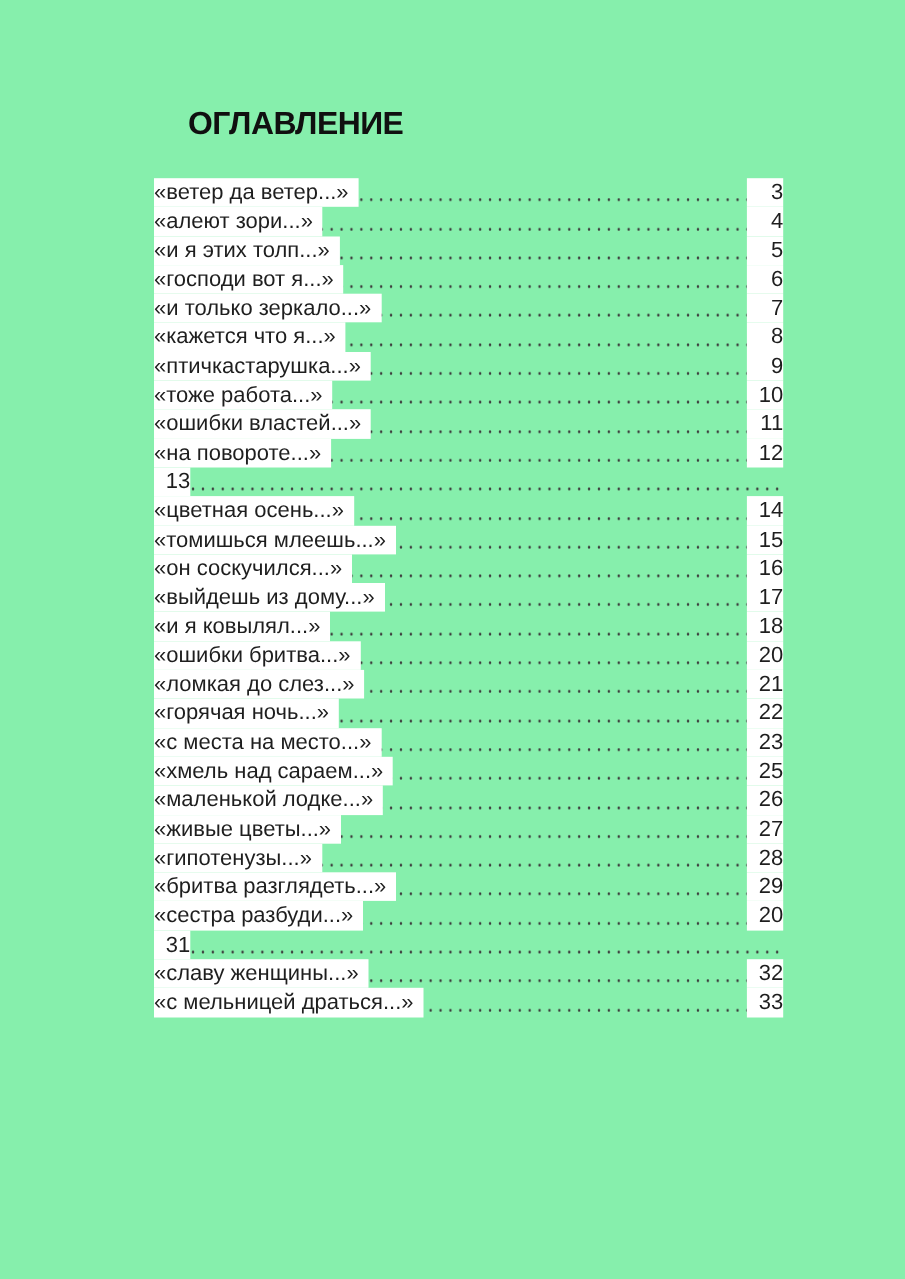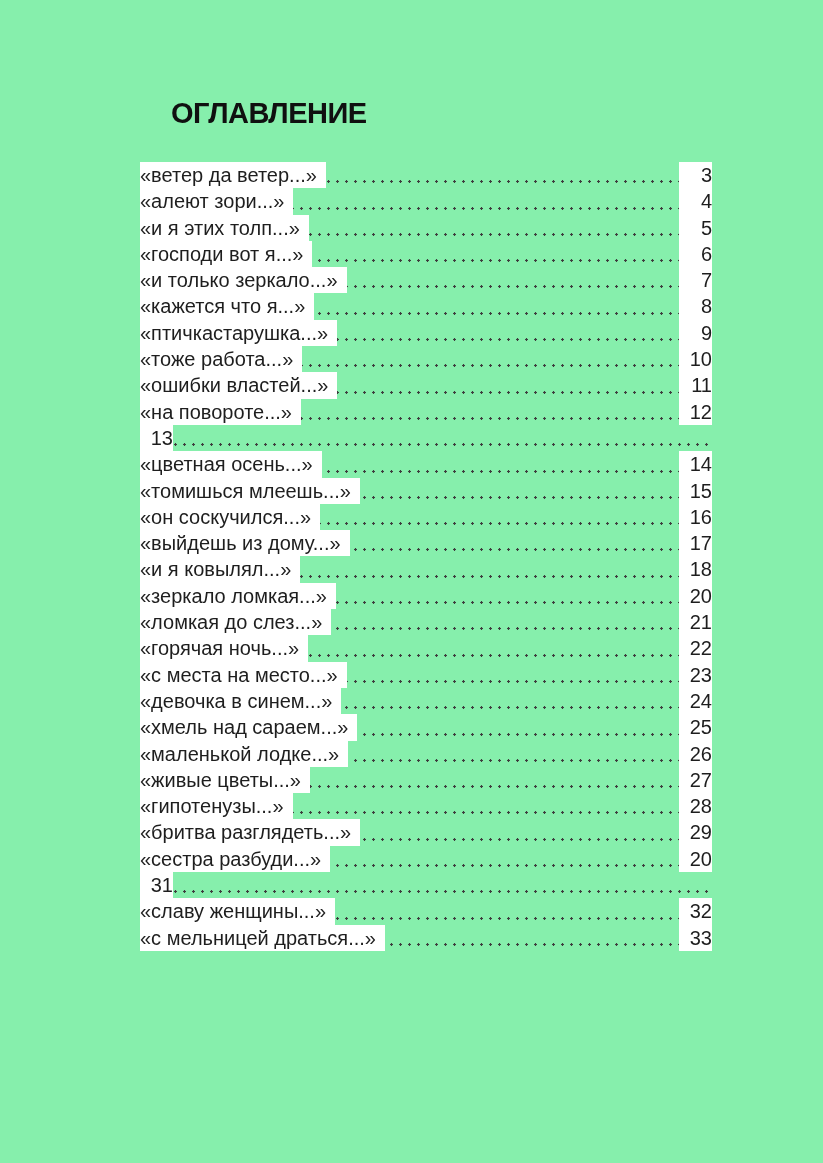--- a/index.html
+++ b/index.html
@@ -166,21 +166,21 @@
 
   <div class="row">
     <div class="leader"></div>
     <span class="label">«и я ковылял...»</span>
     <span class="page-num">18</span>
   </div>
 
 
   <div class="row">
     <div class="leader"></div>
-    <span class="label">«зеркало ломкая...»</span>
+    <span class="label">«ошибки бритва...»</span>
     <span class="page-num">20</span>
   </div>
 
   <div class="row">
     <div class="leader"></div>
     <span class="label">«ломкая до слез...»</span>
     <span class="page-num">21</span>
   </div>
 
   <div class="row">
@@ -188,25 +188,20 @@
     <span class="label">«горячая ночь...»</span>
     <span class="page-num">22</span>
   </div>
 
   <div class="row">
     <div class="leader"></div>
     <span class="label">«с места на место...»</span>
     <span class="page-num">23</span>
   </div>
 
-  <div class="row">
-    <div class="leader"></div>
-    <span class="label">«девочка в синем...»</span>
-    <span class="page-num">24</span>
-  </div>
 
   <div class="row">
     <div class="leader"></div>
     <span class="label">«хмель над сараем...»</span>
     <span class="page-num">25</span>
   </div>
 
   <div class="row">
     <div class="leader"></div>
     <span class="label">«маленькой лодке...»</span>

